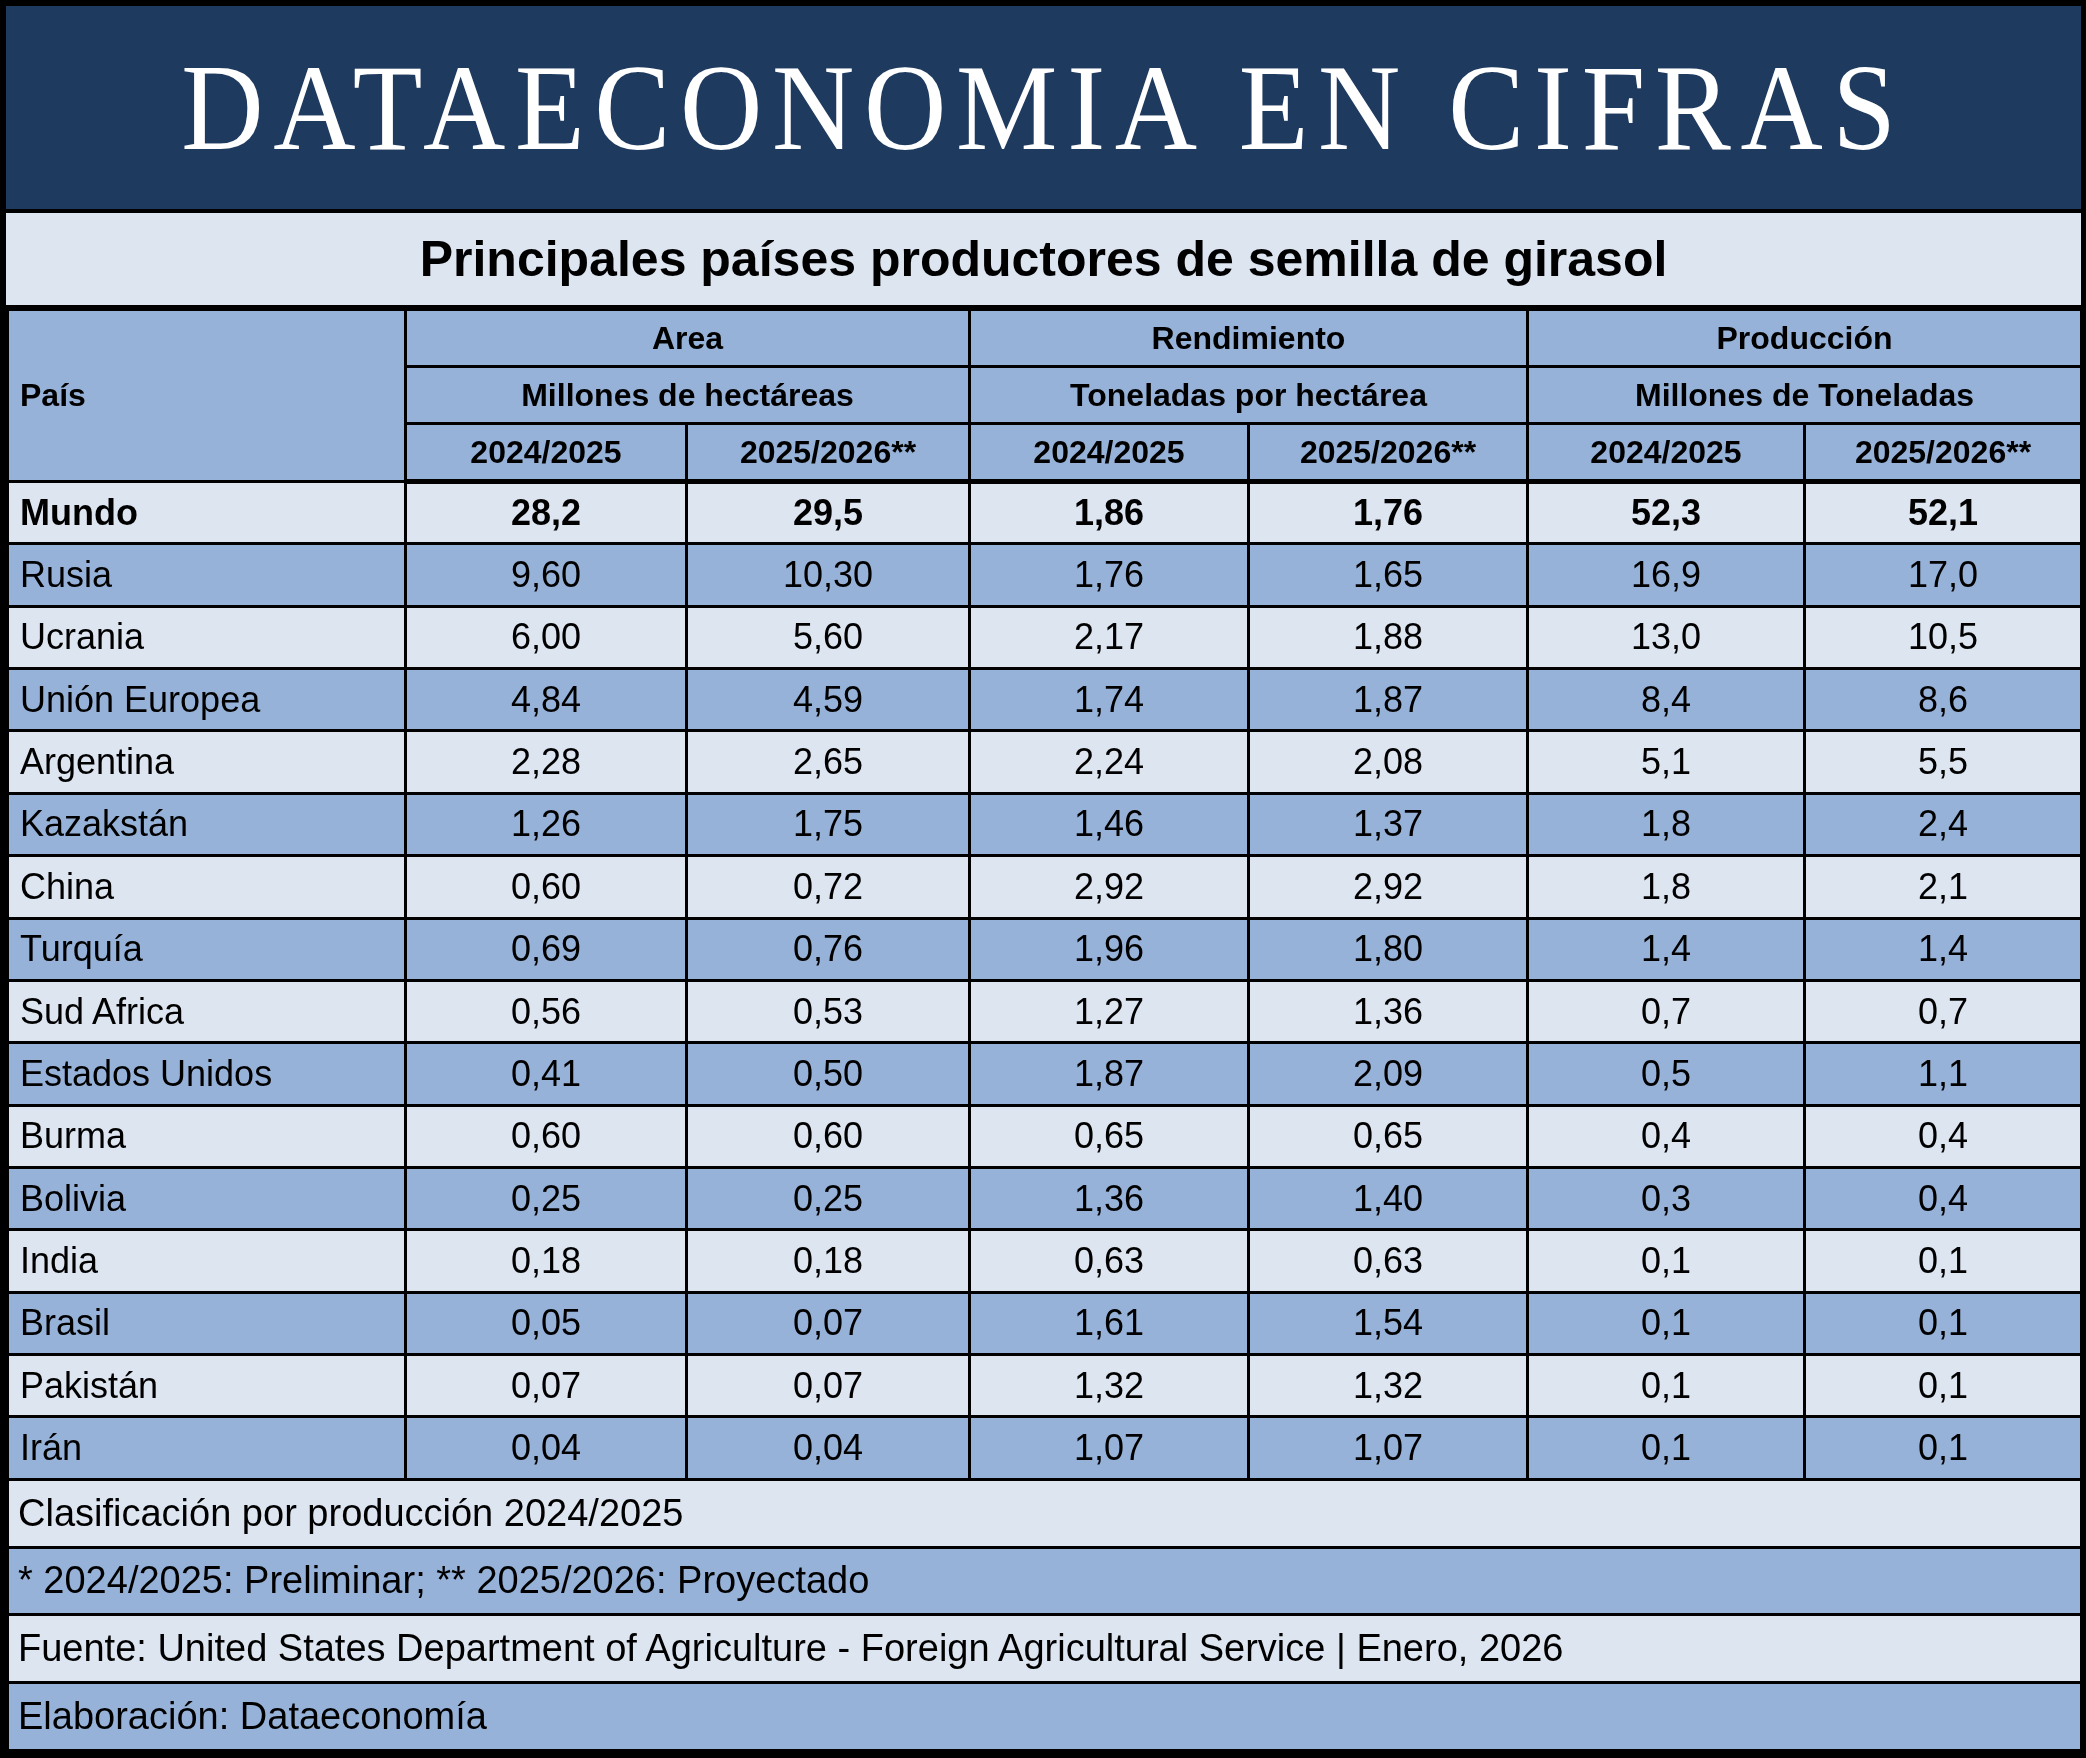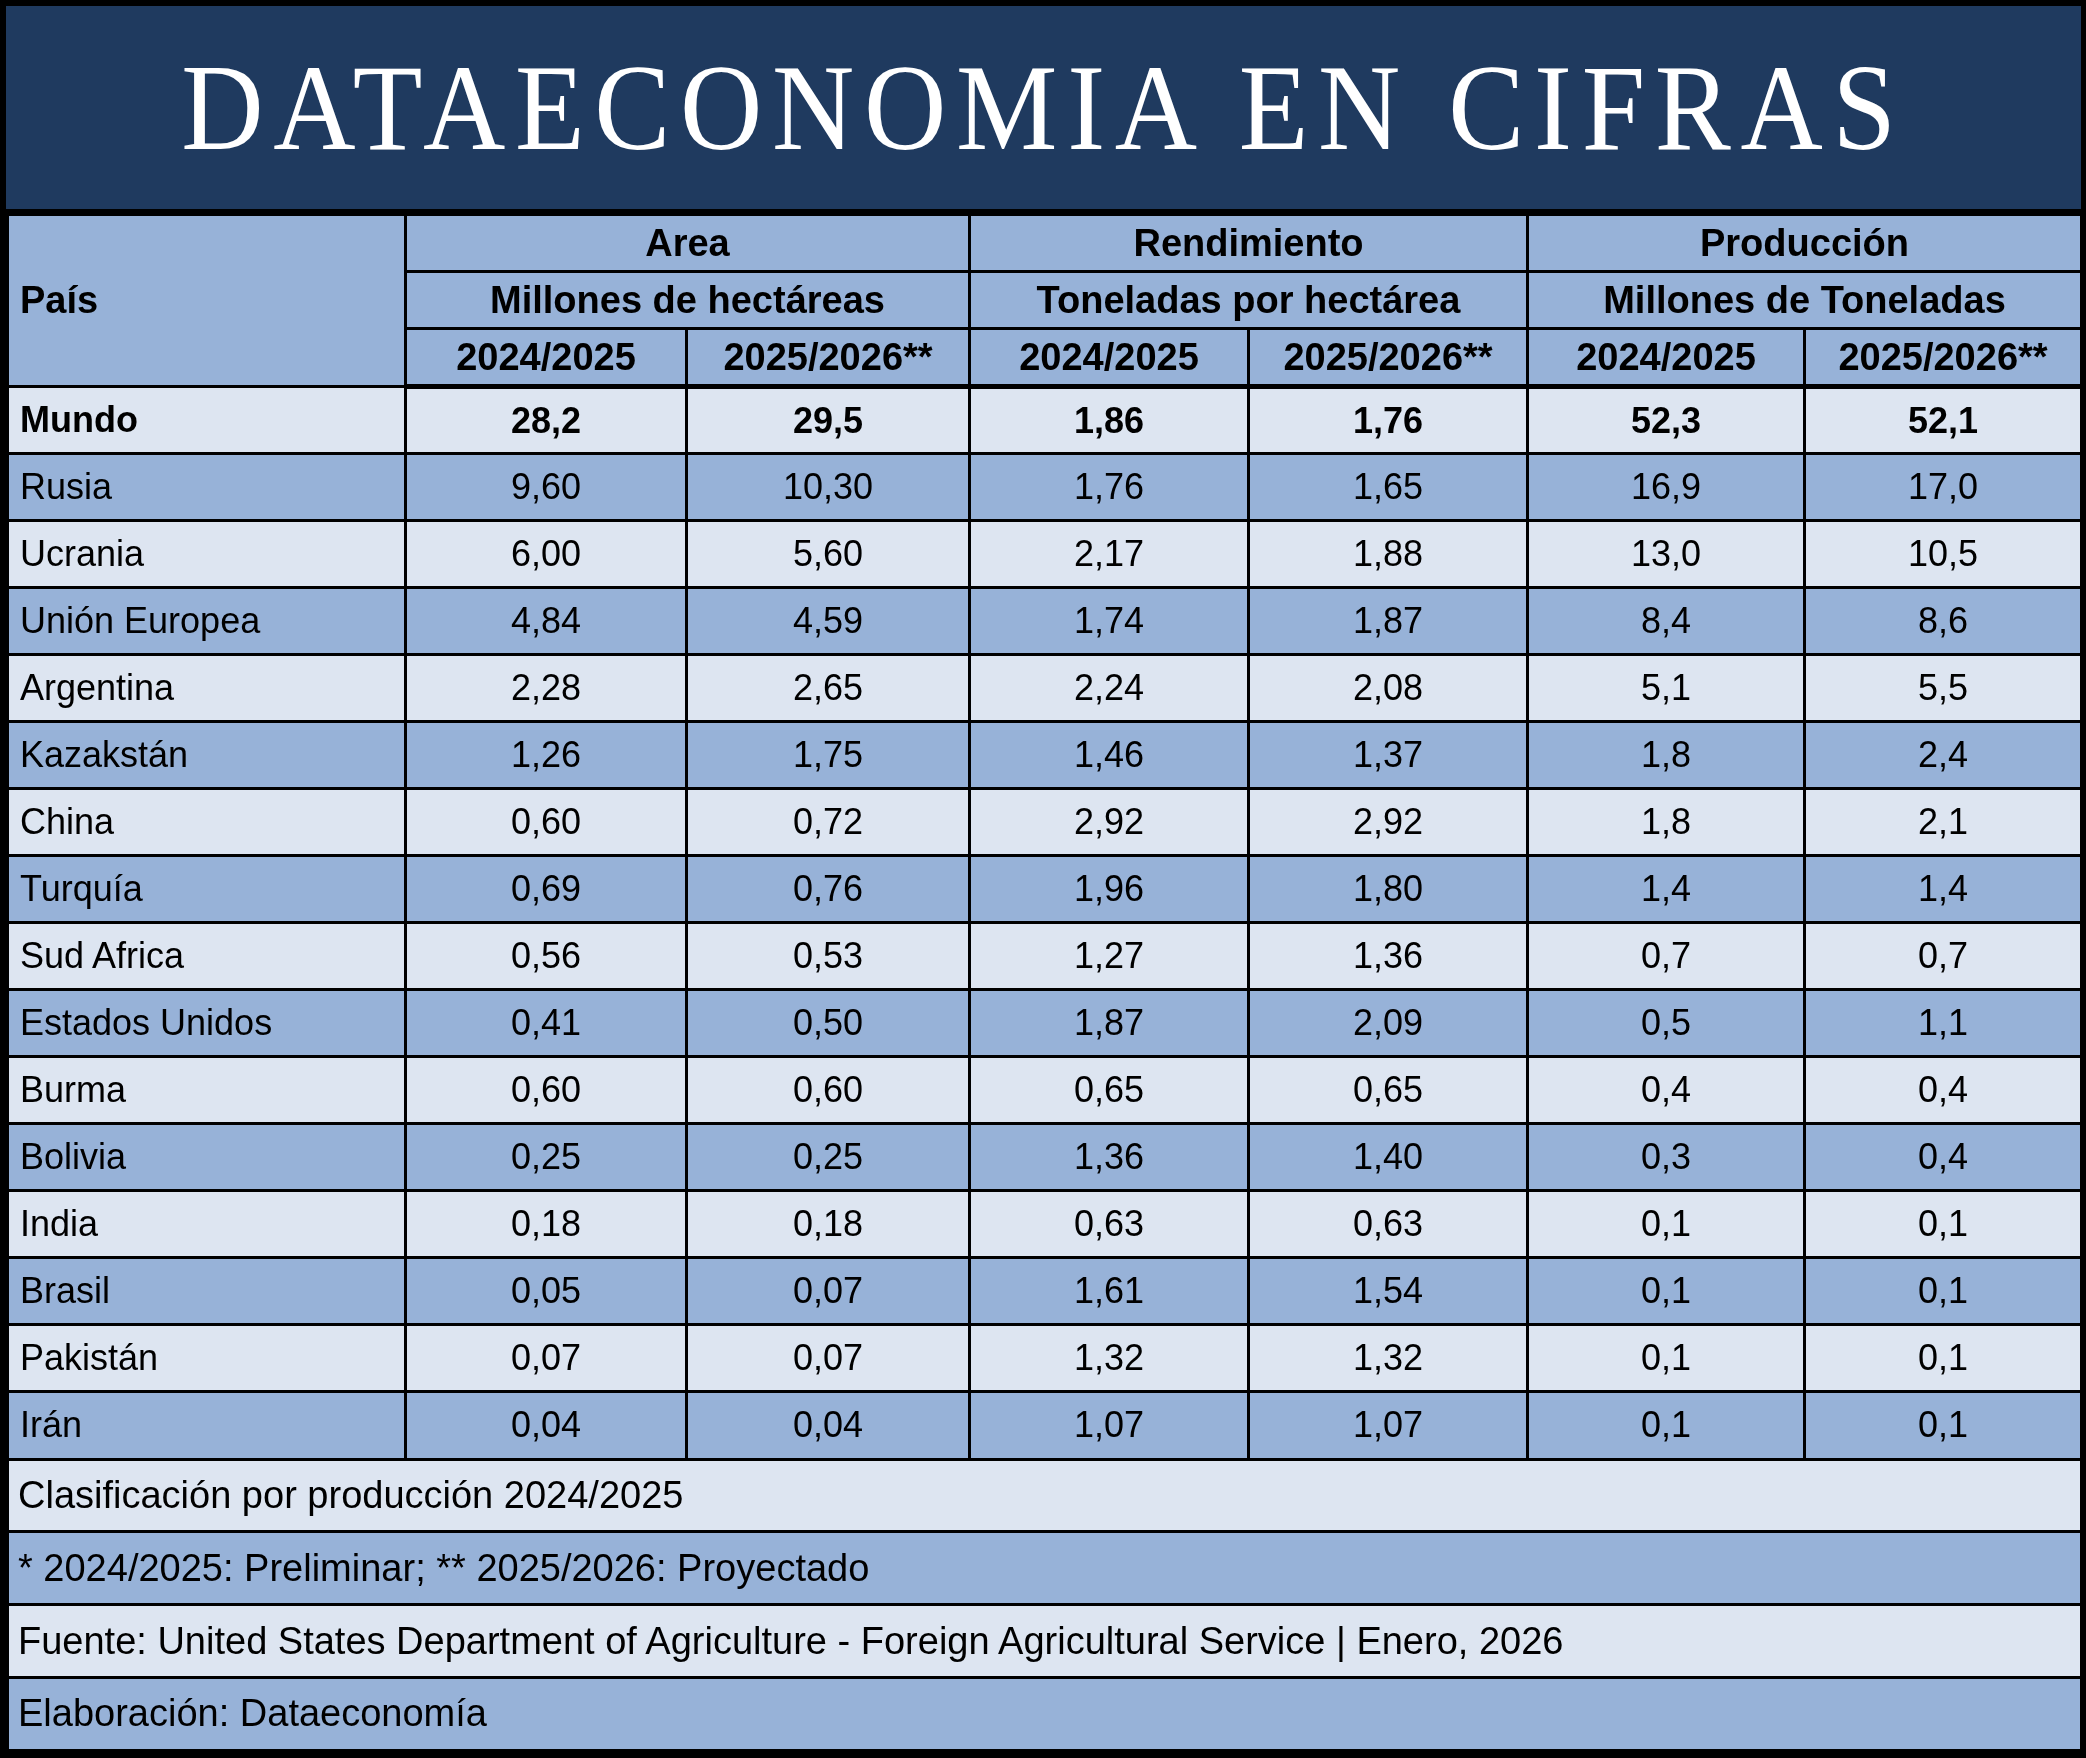--- a/index.html
+++ b/index.html
@@ -50,21 +50,21 @@
     width:100%;height:100%;
   }
   th,td{
     border:3px solid var(--border);
     overflow:hidden;
     white-space:nowrap;
   }
   thead th{
     background:var(--medium);
     font-weight:bold;
-    font-size:38px;
+    font-size:32px;
     text-align:center;
     height:52px;
   }
   thead tr:last-child th{border-bottom:5.5px solid var(--border);}
   th.pais-cell{
     text-align:left;
     padding-left:11px;
   }
   tbody tr{height:58px;}
   tbody td{
@@ -87,20 +87,23 @@
 </style>
 </head>
 <body>
 
 <div class="frame">
 
   <div class="banner">
     <div class="banner-title">DATAECONOMIA EN CIFRAS</div>
   </div>
 
+  <div class="title-row">
+    <div class="table-title">Principales países productores de semilla de girasol</div>
+  </div>
 
   <div class="table-wrap">
     <table>
       <colgroup>
         <col style="width:398px">
         <col style="width:281px">
         <col style="width:283px">
         <col style="width:279px">
         <col style="width:279px">
         <col style="width:277px">

